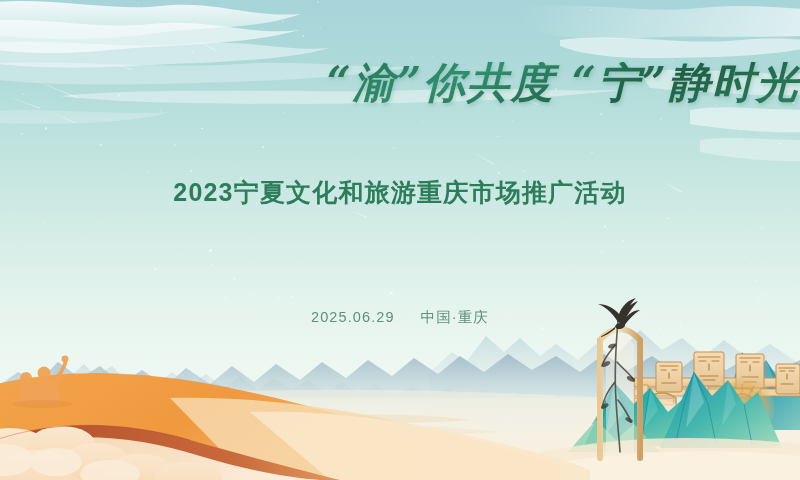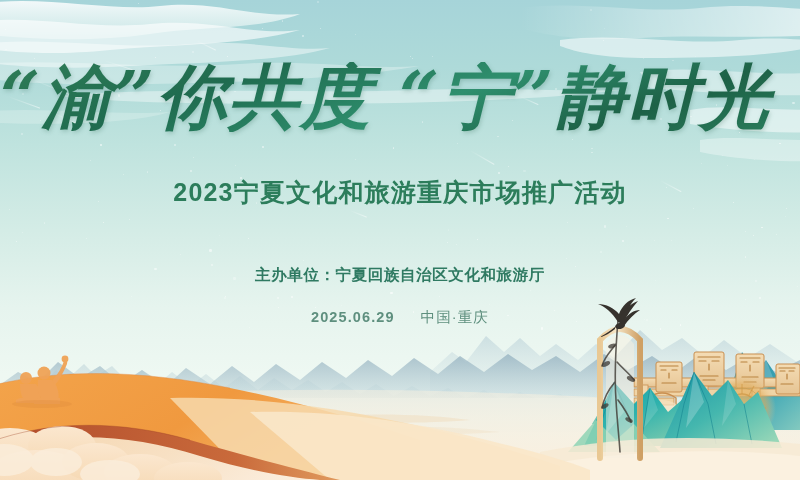--- a/index.html
+++ b/index.html
@@ -58,23 +58,23 @@
 
   
   .text-wrap {
     position:absolute; left:0; top:0; width:800px; height:480px;
     z-index:20;
   }
 
   .main-title {
     position:absolute;
     top:62px; left:0; width:800px;
-    text-align:left;
+    text-align:right;
     font-family:"DejaVu Serif", "Liberation Serif", serif;
-    font-size:70px;
+    font-size:42px;
     font-weight:700;
     font-style:italic;
     letter-spacing:2px;
     line-height:1;
     white-space:nowrap;
     background:linear-gradient(160deg,#2f7d57 0%, #1f6b4f 28%, #2f8f6e 55%, #1d6146 78%, #2b7f5e 100%);
     -webkit-background-clip:text;
     background-clip:text;
     color:transparent;
     -webkit-text-fill-color:transparent;
@@ -106,21 +106,21 @@
 
   .meta-row {
     position:absolute;
     top:308px; left:0; width:800px;
     text-align:center;
     white-space:nowrap;
     color:#5e8f7e;
     font-size:14.5px;
     letter-spacing:1.1px;
   }
-  .meta-row span.date { margin-right:26px;font-weight:bold; }
+  .meta-row span.date { margin-right:26px; }
 
   
   .scene { position:absolute; left:0; top:0; width:800px; height:480px; z-index:10; }
 </style>
 </head>
 <body>
 
 <div id="poster">
 
   <div class="sky"></div>
@@ -593,20 +593,19 @@
       <div class="streak" style="left:520px;top:96px;width:20px;transform:rotate(24deg);opacity:.55"></div>
       <div class="streak" style="left:660px;top:180px;width:24px;transform:rotate(28deg);opacity:.55"></div>
       <div class="streak" style="left:350px;top:210px;width:18px;transform:rotate(22deg);opacity:.55"></div>
     </div>
 
   <div class="text-wrap">
     <div class="main-title">“渝”你共度 “宁”静时光</div>
 
     <div class="sub-title">2023宁夏文化和旅游重庆市场推广活动</div>
 
-    <div class="organizer">主办单位：宁夏回族自治区文化和旅游厅</div>
 
     <div class="meta-row">
       <span class="date">2025.06.29</span><span class="loc">中国·重庆</span>
     </div>
   </div>
 
 </div>
 
 </body></html>

